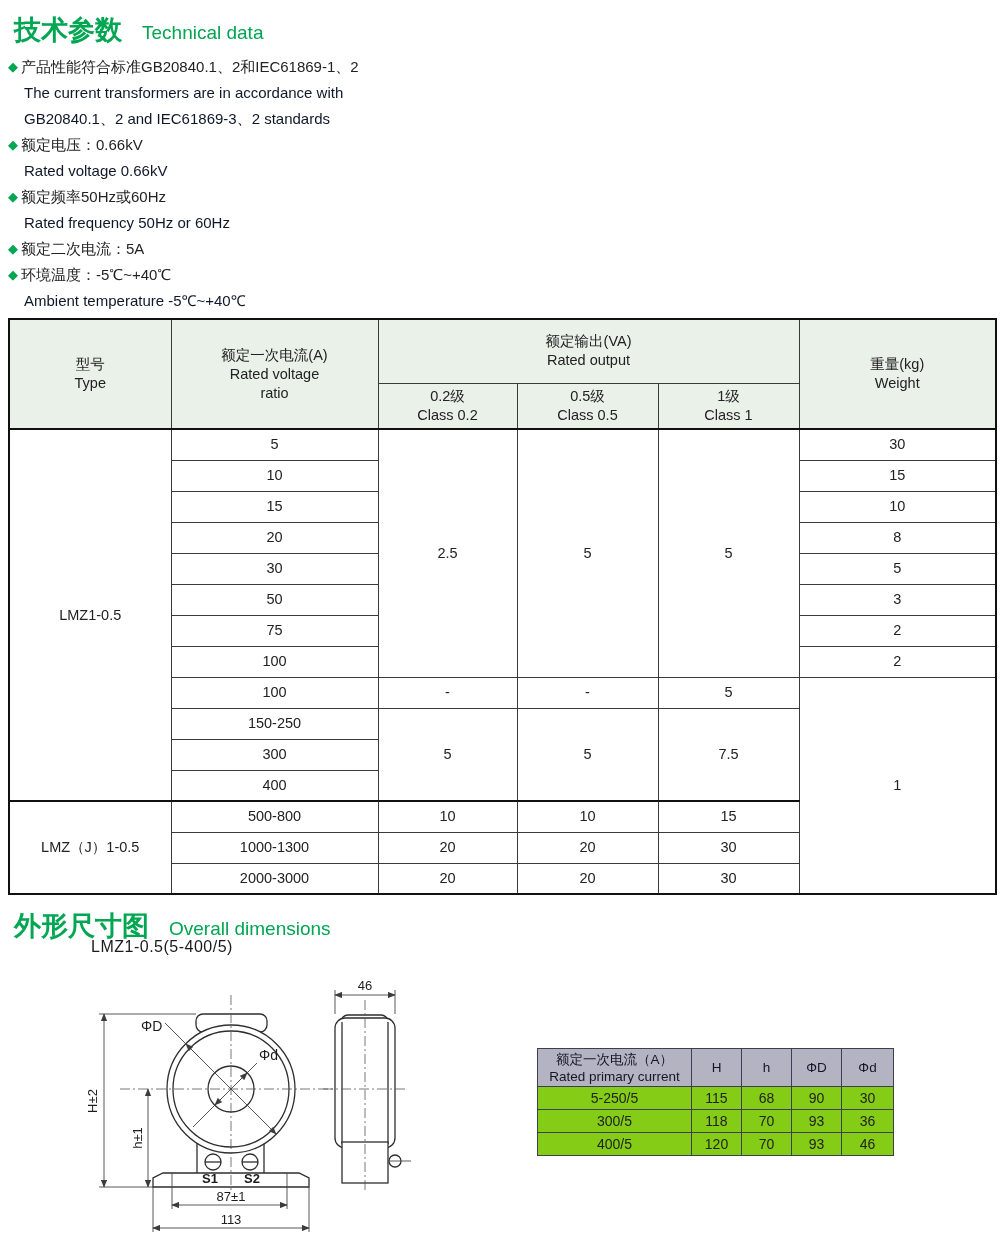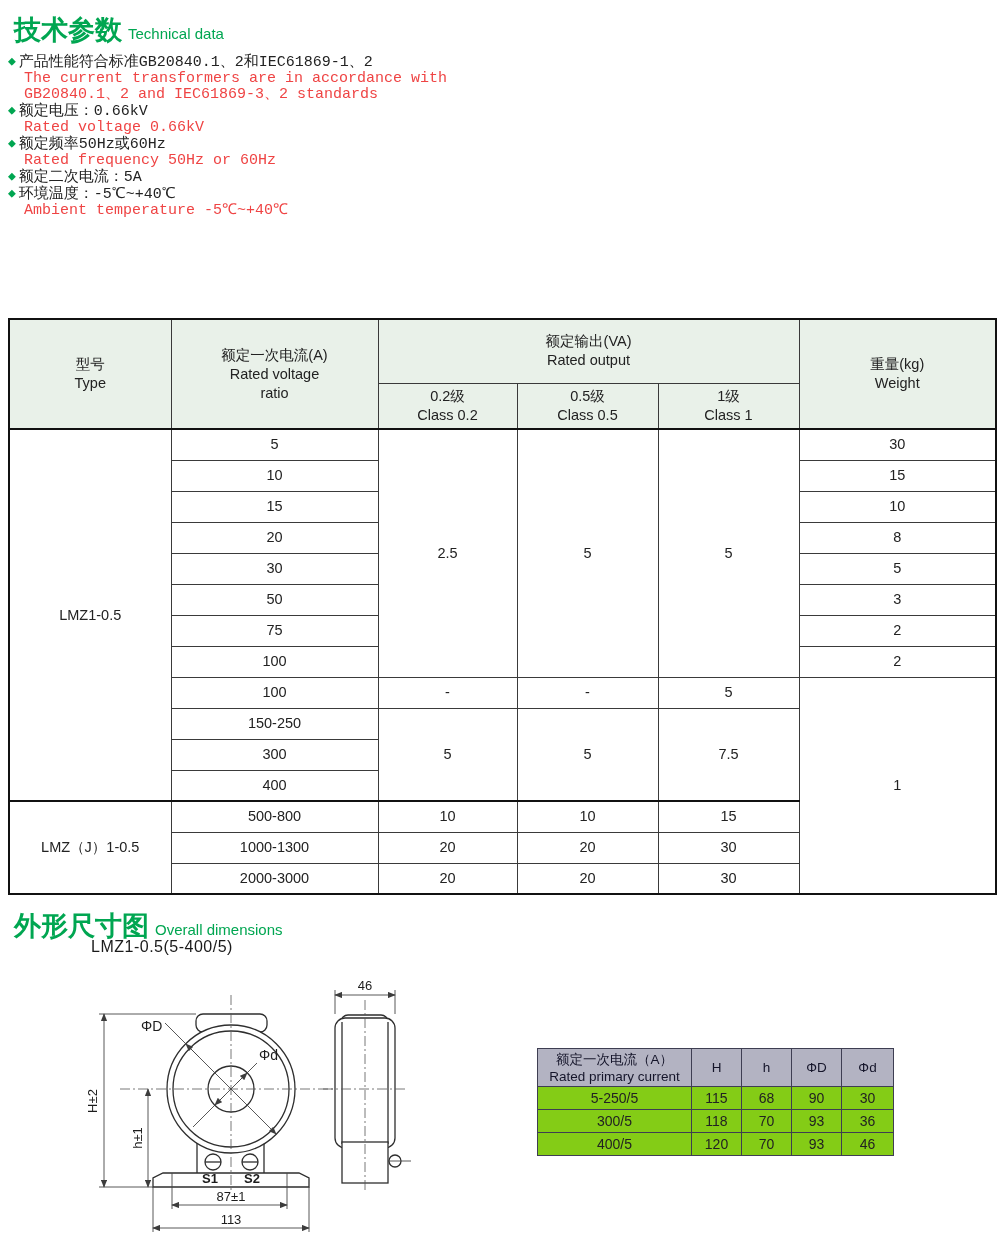--- a/index.html
+++ b/index.html
@@ -1,28 +1,28 @@
 <!DOCTYPE html>
 <html><head>
 <meta charset="utf-8">
 <style>
   * { margin:0; padding:0; box-sizing:border-box; }
   html,body { width:1000px; height:1250px; background:#ffffff;
     font-family:"Liberation Sans", sans-serif; color:#2b2b2b; position:relative; }
 
   .sec-title { position:absolute; left:14px; white-space:nowrap; }
   .sec-title .zh { font-weight:bold; color:#00a651; font-size:27px; }
-  .sec-title .en { color:#00a651; font-size:15px; margin-left:6px;text-align:right; }
+  .sec-title .en { color:#00a651; font-size:19px; margin-left:20px;text-align:right; }
   #title1 { top:12px; }
   #title2 { top:908px; }
 
-  .specs { position:absolute; left:8px; top:54px; font-size:15px; line-height:16px;font-family:Liberation Mono, monospace; }
+  .specs { position:absolute; left:8px; top:54px; font-size:15px; line-height:26px; }
   .spec-zh { color:#232323; }
   .diamond { color:#00a651; font-size:13px; margin-right:3px; vertical-align:1px; }
-  .spec-en { padding-left:16px; color:#ef4444; }
+  .spec-en { padding-left:16px; color:#0f172a; }
 
   table { border-collapse:collapse; table-layout:fixed; }
 
   .main-table { position:absolute; left:8px; top:318px; width:987px; border:2px solid #111; }
   .main-table th, .main-table td {
     border:1px solid #3a3a3a; text-align:center; vertical-align:middle;
     font-weight:normal; padding:0; font-size:14.5px; color:#222; line-height:19px; }
   .main-table thead th { background:#e9f1e9; }
   .main-table .hrow1 th { height:64px; }
   .main-table .hrow2 th { height:46px; }

